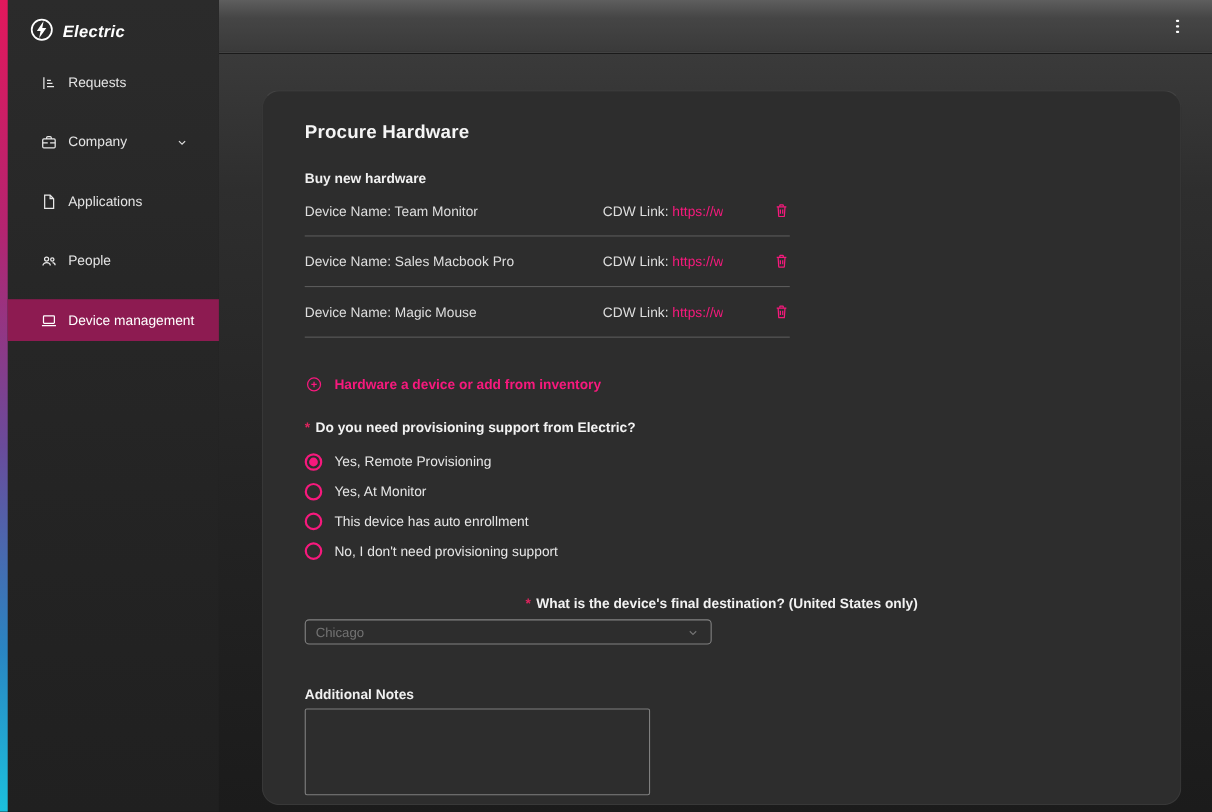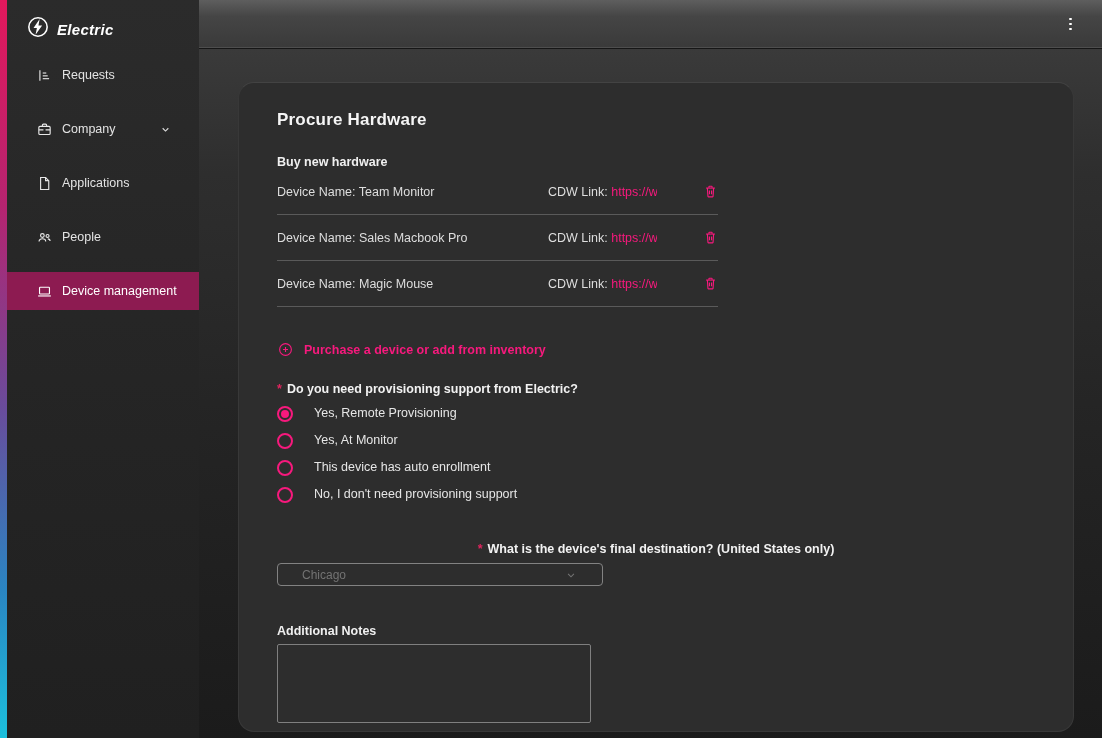--- a/index.html
+++ b/index.html
@@ -79,36 +79,36 @@
     margin-top:34px; display:flex; align-items:center; gap:10px;
     background:none; border:none; cursor:pointer;
     color:#f7197d; font-weight:700; font-size:12.5px;
     font-family:"Liberation Sans","DejaVu Sans",sans-serif;
   }
 
   .question { margin-top:24px; font-size:12.5px; font-weight:700; color:#f2f2f2; }
   .req { color:#e0245e; margin-right:5px; }
 
   .radio-list { margin-top:10px; }
-  .radio-row { height:27px; display:flex; gap:21px; cursor:pointer; }
+  .radio-row { height:27px; display:flex; align-items:center; gap:11px; cursor:pointer; }
   .radio {
     width:16px; height:16px; border:2px solid #f7197d; border-radius:50%;
     position:relative; flex:0 0 16px;
   }
   .radio.checked::after {
     content:""; position:absolute; inset:2px; background:#f7197d; border-radius:50%;
   }
   .radio-label { font-size:12.5px; color:#e6e6e6; }
 
   .dest-label { margin-top:28px;text-align:center; }
   .select {
-    margin-top:7px; width:326px; height:23px;
+    margin-top:7px; width:370px; height:23px;
     border:1px solid #828282; border-radius:4px;
     display:flex; align-items:center; justify-content:space-between;
-    padding:0 24px; color:#737373; font-size:12px; cursor:pointer;
+    padding:0 9px; color:#737373; font-size:12px; cursor:pointer;
     background:transparent;
   }
 
   .notes-label { margin-top:38px; font-size:12.5px; font-weight:700; color:#f0f0f0; }
   .notes-area {
     display:block; margin-top:6px; width:314px; height:79px;
     background:transparent; border:1px solid #7f7f7f; border-radius:2px;
     resize:none; color:#e6e6e6; font-family:"Liberation Sans","DejaVu Sans",sans-serif;
     font-size:12px; padding:6px 8px;
   }
@@ -262,21 +262,21 @@
       </div>
     </div>
 
     <button class="purchase-btn">
       <span>
         <svg viewBox="0 0 24 24" width="17" height="17" fill="none" stroke="#f7197d" stroke-width="1.6">
           <circle cx="12" cy="12" r="8.3"></circle>
             <path d="M12 8.5v7M8.5 12h7"></path>
         </svg>
       </span>
-      <span>Purchase a device or add from inventory</span>
+      <span>Hardware a device or add from inventory</span>
     </button>
 
     <div class="question">
       <span class="req">*</span><span>Do you need provisioning support from Electric?</span>
     </div>
 
     <div class="radio-list">
       <div class="radio-row">
         <span class="radio checked"></span>
         <span class="radio-label">Yes, Remote Provisioning</span>

